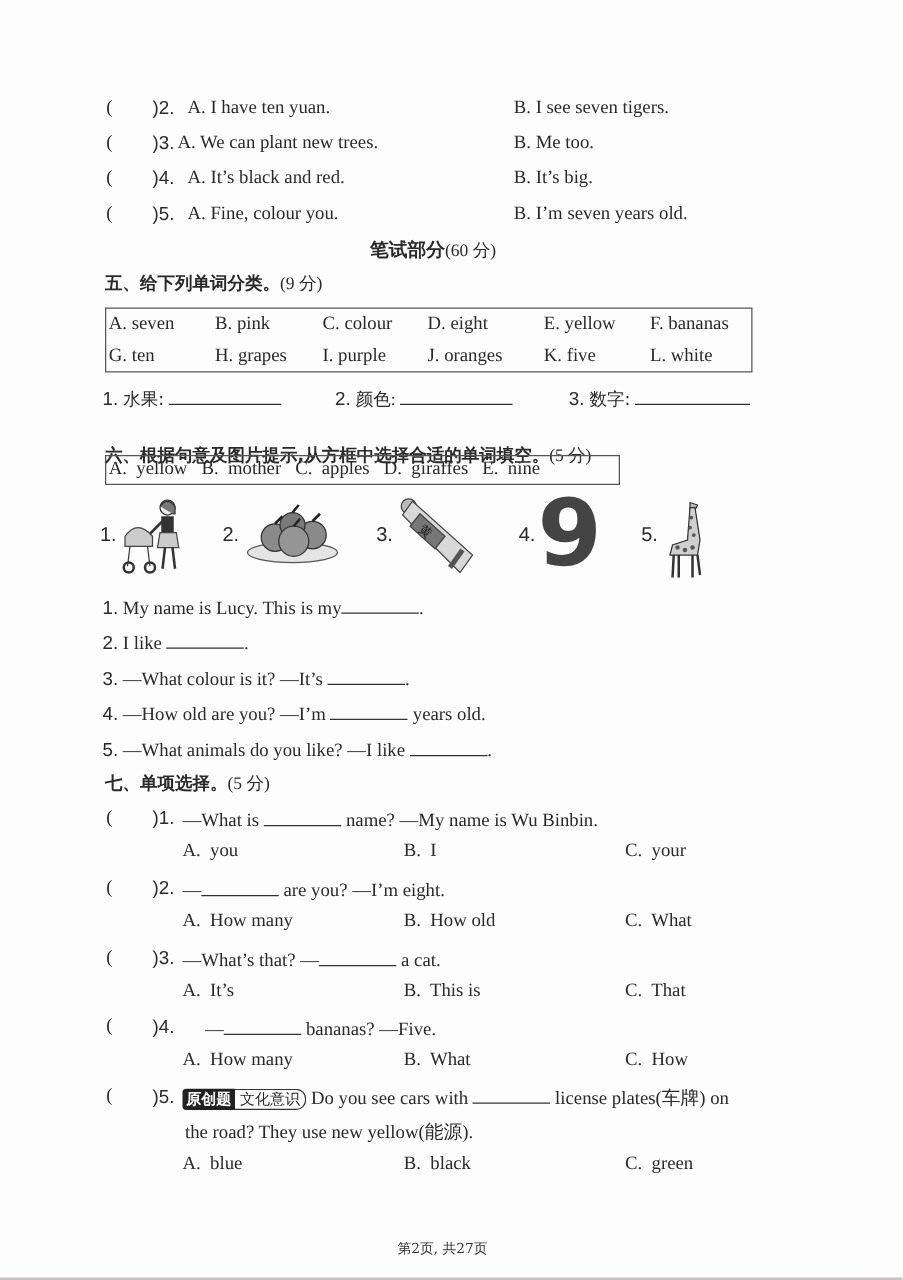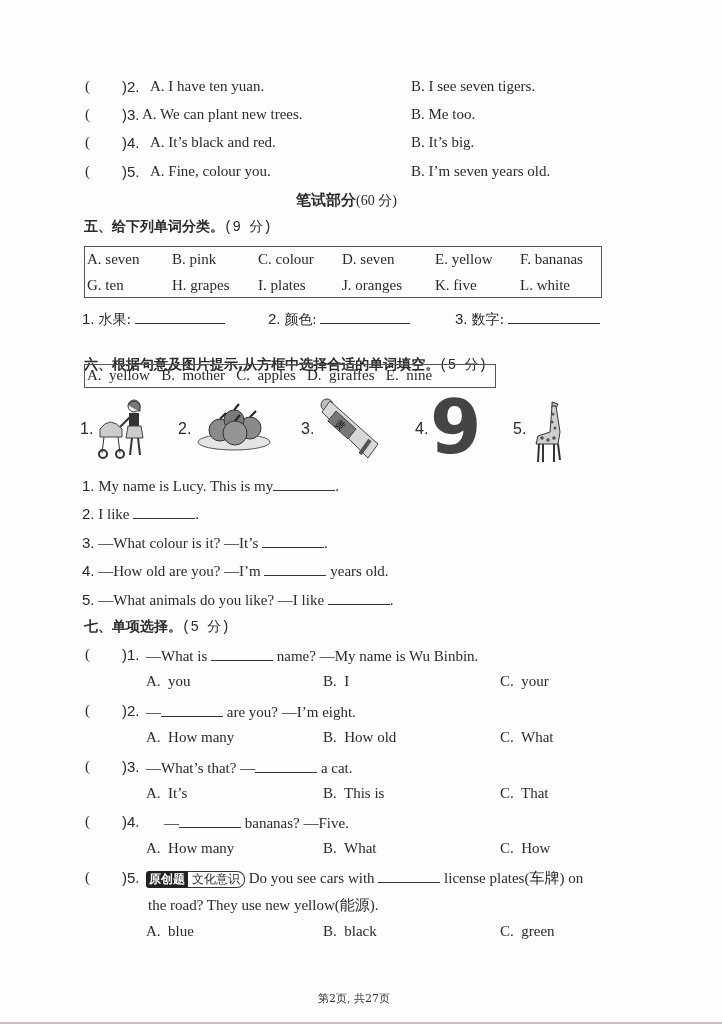--- a/index.html
+++ b/index.html
@@ -5,21 +5,21 @@
   html, body { margin:0; padding:0; }
   body {
     width:722px; height:1024px; background:#fdfdfd; position:relative; overflow:hidden;
     font-family: "Liberation Serif", "DejaVu Serif", serif; color:#2a2a2a;
   }
   .abs { position:absolute; white-space:nowrap; }
   .line { font-size:15px; }
   .num { font-family:"Liberation Sans", "DejaVu Sans", sans-serif; font-size:15px; }
   .paren { font-size:15px; }
   .heading { font-family:"DejaVu Sans", sans-serif; font-weight:bold; font-size:14px; }
-  .heading .pts { font-weight:normal; font-family:Liberation Mono, monospace; }
+  .heading .pts { font-weight:normal; font-family:Liberation Serif, serif; }
   .blank { display:inline-block; border-bottom:1px solid #333; height:14px; vertical-align:baseline; }
   .wordbox { border:1px solid #555; position:absolute; }
   .cell { position:absolute; font-size:15px; white-space:nowrap; }
   .pic { position:absolute; }
   .tag-dark { display:inline-block; background:#222; color:#fff; font-family:"DejaVu Sans",sans-serif; font-weight:bold; font-size:12px; padding:0 3px; border-radius:3px 0 0 3px; line-height:17px; vertical-align:middle; }
   .tag-light { display:inline-block; border:1px solid #333; border-left:none; font-family:"DejaVu Sans",sans-serif; font-size:12px; padding:0 4px; border-radius:0 8px 8px 0; line-height:15px; vertical-align:middle; }
   .footer { font-family:"DejaVu Serif", serif; font-size:11px; color:#333; }
   .bottombar { position:absolute; left:0; right:0; bottom:0; height:2px; background:#c8bfc4; }
 </style>
 </head>
@@ -54,26 +54,26 @@
   <span class="heading" style="font-size:15px">笔试部分</span><span style="font-size:14px">(60 分)</span>
 </div>
 
 <div class="abs heading" style="left:84px;top:218px">
   <span>五、给下列单词分类。</span><span class="pts">(9 分)</span>
 </div>
 <div class="wordbox" style="left:84px;top:246px;width:516px;height:50px">
   <span class="cell" style="left:2px;top:4px">A.  seven</span>
   <span class="cell" style="left:87px;top:4px">B.  pink</span>
   <span class="cell" style="left:173px;top:4px">C.  colour</span>
-  <span class="cell" style="left:257px;top:4px">D.  seven</span>
+  <span class="cell" style="left:257px;top:4px">D.  eight</span>
   <span class="cell" style="left:350px;top:4px">E.  yellow</span>
   <span class="cell" style="left:435px;top:4px">F.  bananas</span>
   <span class="cell" style="left:2px;top:30px">G.  ten</span>
   <span class="cell" style="left:87px;top:30px">H.  grapes</span>
-  <span class="cell" style="left:173px;top:30px">I.  plates</span>
+  <span class="cell" style="left:173px;top:30px">I.  purple</span>
   <span class="cell" style="left:257px;top:30px">J.  oranges</span>
   <span class="cell" style="left:350px;top:30px">K.  five</span>
   <span class="cell" style="left:435px;top:30px">L.  white</span>
 </div>
 <div class="abs" style="left:82px;top:309px">
   <span class="num">1.</span>
   <span style="font-family:'DejaVu Sans',sans-serif;font-size:14px">水果:</span>
   <span class="blank" style="width:90px"></span>
 </div>
 <div class="abs" style="left:268px;top:309px">

